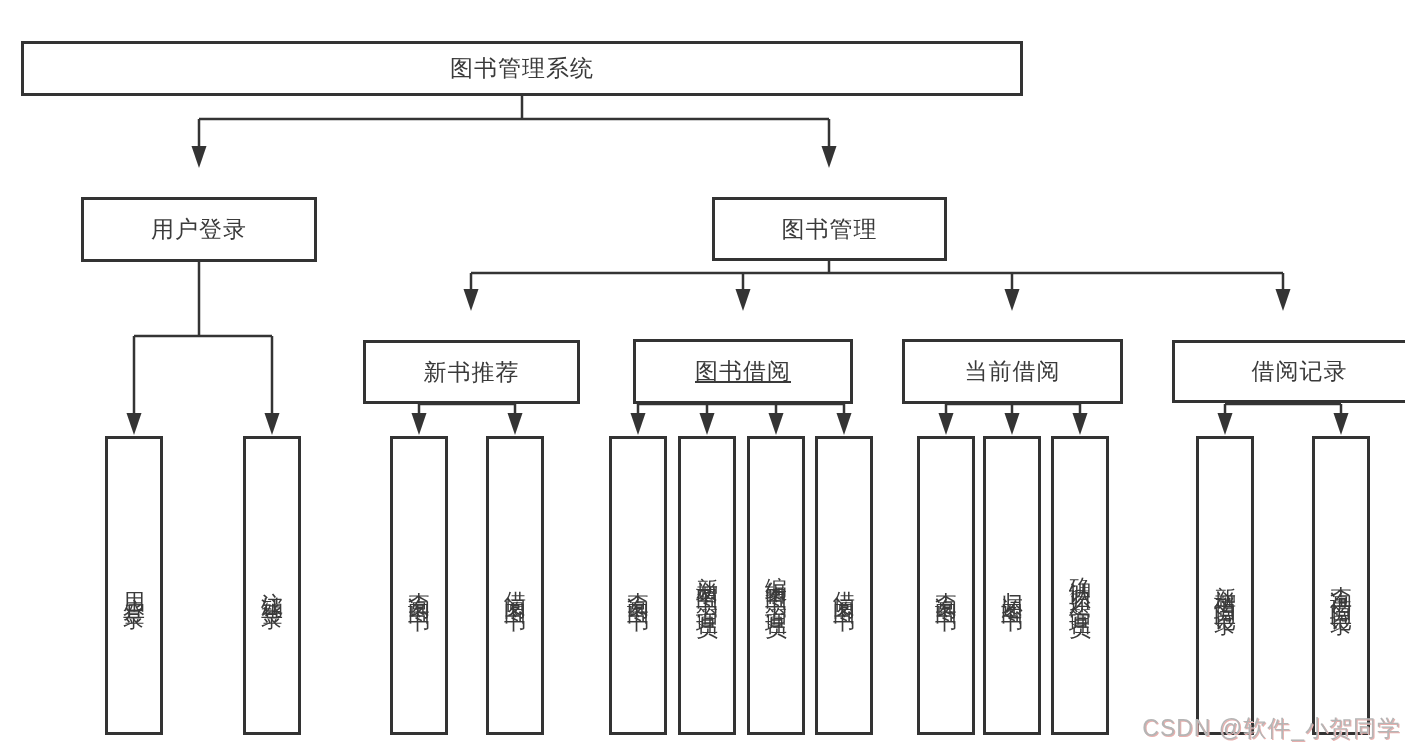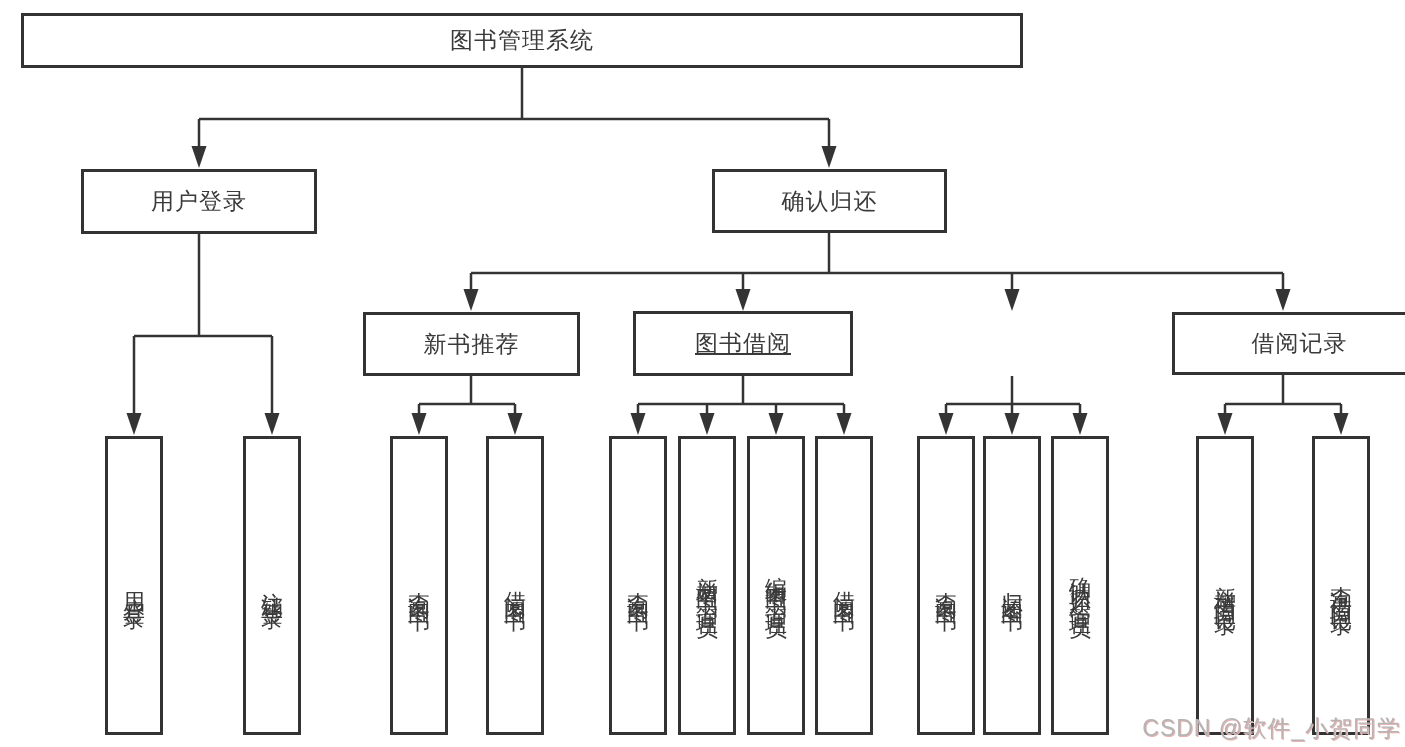--- a/index.html
+++ b/index.html
@@ -5,21 +5,21 @@
   html,body { margin:0; padding:0; background:#ffffff; }
   .canvas {
     position:relative; width:1405px; height:747px; background:#ffffff;
     font-family:"Liberation Sans","DejaVu Sans",sans-serif; overflow:hidden;
   }
   .box {
     position:absolute; background:#ffffff; border:3px solid #333333;
     box-sizing:border-box; display:flex; align-items:center; justify-content:center;
     color:#3a3a3a; z-index:2;
   }
-  .hbox { font-size:23px; letter-spacing:1px; }
+  .hbox { font-size:23px; letter-spacing:1px;margin-top:28px; }
   .leaf { z-index:2; }
   .vtext {
     writing-mode:vertical-rl; text-orientation:upright;
     font-size:22px; letter-spacing:6px; color:#3a3a3a; line-height:1;
   }
   svg.connectors { position:absolute; left:0; top:0; z-index:1; }
   .watermark {
     position:absolute; right:4px; bottom:3px; z-index:3;
     font-size:23px; color:#b5b5b5;
     text-shadow:1px 1px 0 #e8b0ae;
@@ -65,28 +65,31 @@
   </svg>
 
   <div class="box hbox" style="left:21px; top:13px; width:1002px; height:55px;">
     <span>图书管理系统</span>
   </div>
 
   <div class="box hbox" style="left:81px; top:169px; width:236px; height:65px;">
     <span>用户登录</span>
   </div>
   <div class="box hbox" style="left:712px; top:169px; width:235px; height:64px;">
-    <span>确认归还</span>
+    <span>图书管理</span>
   </div>
 
   <div class="box hbox" style="left:363px; top:312px; width:217px; height:64px;">
     <span>新书推荐</span>
   </div>
   <div class="box hbox" style="left:633px; top:311px; width:220px; height:65px;text-decoration:underline;">
     <span>图书借阅</span>
+  </div>
+  <div class="box hbox" style="left:902px; top:311px; width:221px; height:65px;">
+    <span>当前借阅</span>
   </div>
   <div class="box hbox" style="left:1172px; top:312px; width:255px; height:63px;">
     <span>借阅记录</span>
   </div>
 
   <div class="box leaf" style="left:105px; top:436px; width:58px; height:299px;">
     <span class="vtext">用户登录</span>
   </div>
   <div class="box leaf" style="left:243px; top:436px; width:58px; height:299px;">
     <span class="vtext">注销登录</span>

